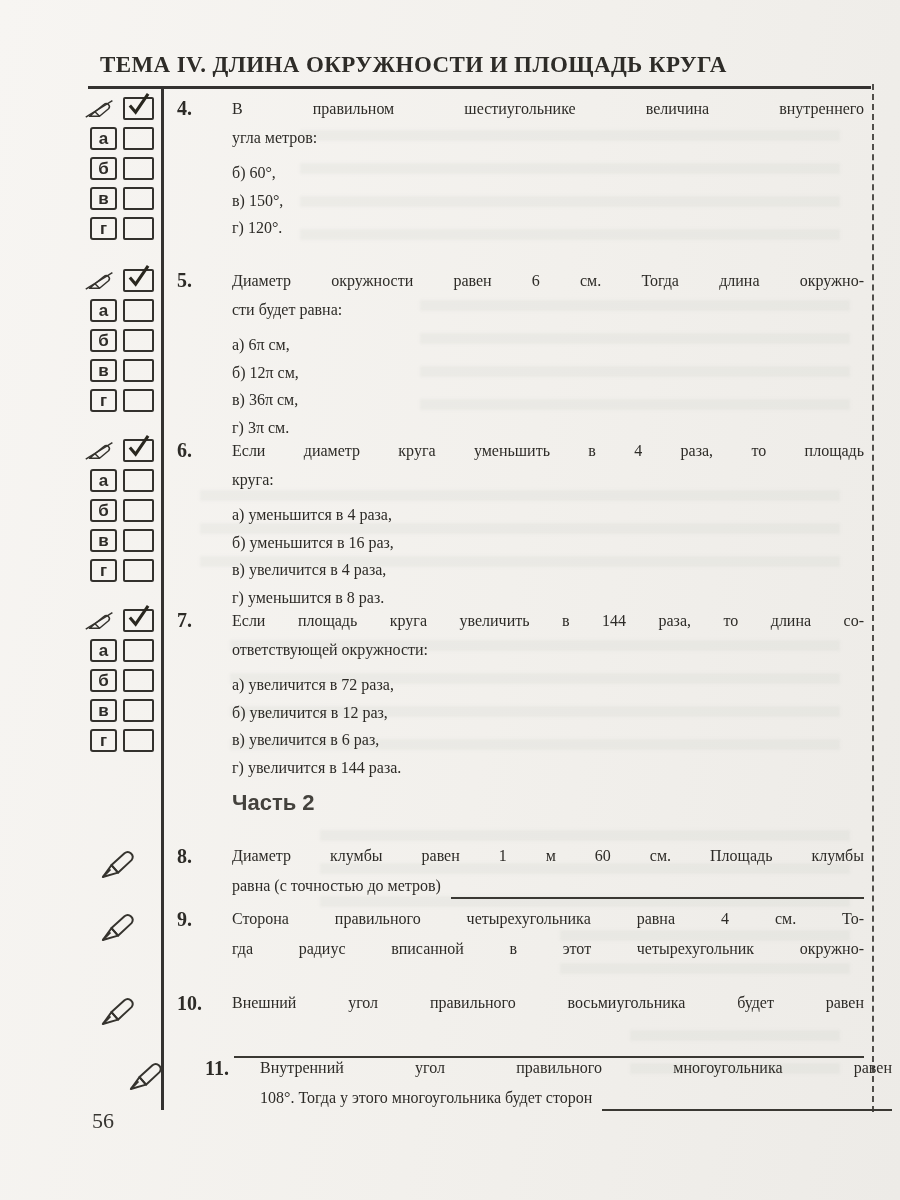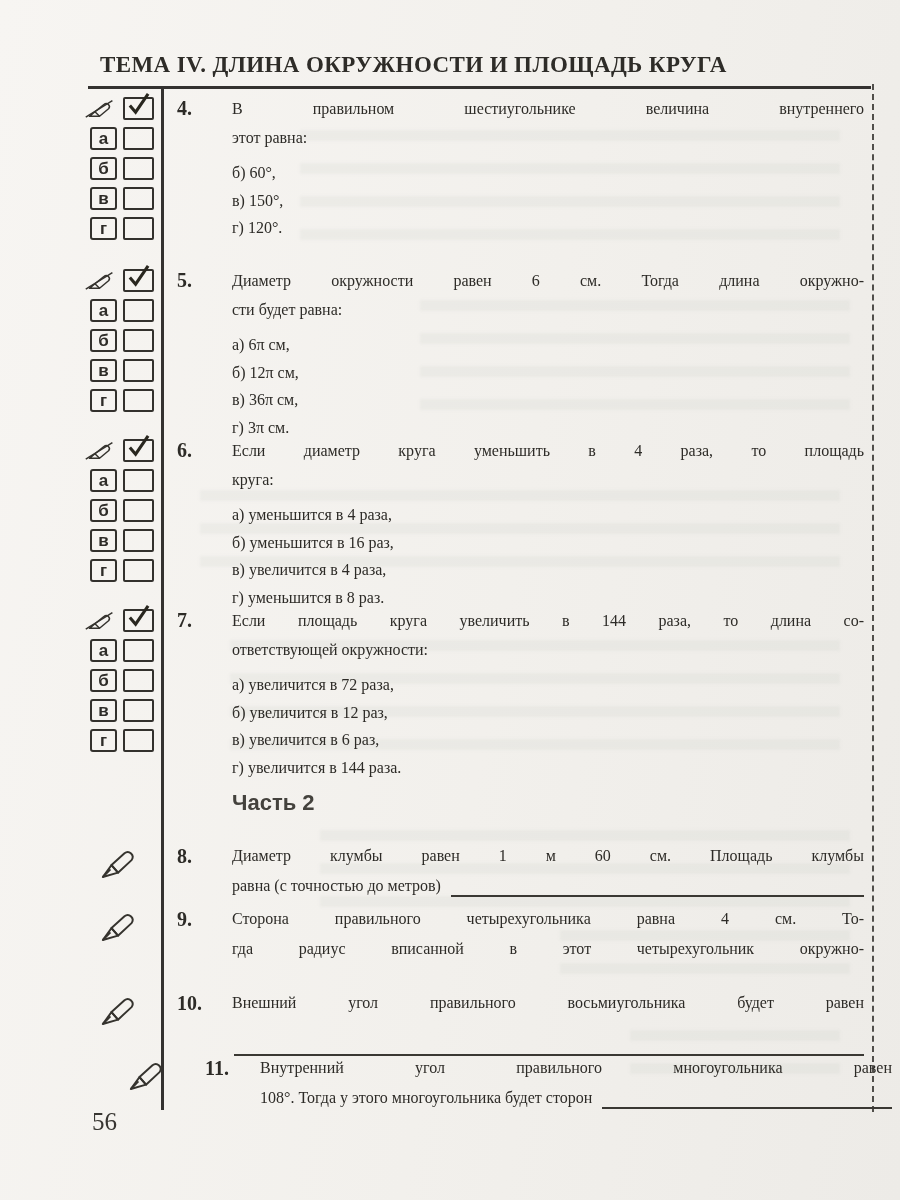--- a/index.html
+++ b/index.html
@@ -24,21 +24,21 @@
   .margin-col { flex:0 0 162px; width:162px; }
   .num {
     flex:0 0 70px; box-sizing:border-box; padding-left:15px;
     font-size:20px; line-height:29px; font-weight:bold;
   }
   .body { flex:1 1 auto; max-width:632px; font-size:16px; line-height:29px; }
   .q.p2 .body, .q.p2 .num { line-height:30px; }
   .line { min-height:29px; }
   .jl { text-align:justify; text-align-last:justify; }
   .opts { margin-top:7px; line-height:27.5px; }
-  .flexline { display:flex; align-items:flex-start; }
+  .flexline { display:flex; align-items:center; }
   .flexline > .txt { white-space:nowrap; }
   .blank { flex:1 1 auto; height:24px; border-bottom:2px solid #3a3833; margin-left:10px; }
   .blank.full { margin-left:2px; }
   .blankline { margin-top:12px; }
 
   
   .cluster { margin-left:90px; margin-top:2px; }
   .crow { display:flex; align-items:center; gap:6px; height:25px; margin-bottom:5px; }
   .lbox {
     width:27px; height:23px; box-sizing:border-box; border:2.5px solid #33312d; border-radius:3px;
@@ -53,21 +53,21 @@
   
   .pen-slot { margin-left:92px; margin-top:0; }
   .bigpen { width:52px; height:46px; }
 
   
   .part2-heading {
     position:absolute; left:232px; top:790px;
     font-family:"Liberation Sans","DejaVu Sans",sans-serif;
     font-size:22px; font-weight:bold; color:#44423d;
   }
-  .page-number { position:absolute; left:92px; top:1108px; font-size:25px; color:#383632; }
+  .page-number { position:absolute; left:92px; top:1108px; font-size:22px; color:#383632; }
 
   
   .smudge {
     position:absolute; opacity:.55; filter:blur(1.6px); pointer-events:none;
     background:repeating-linear-gradient(to bottom, rgba(152,162,152,.17) 0 11px, transparent 11px 33px);
   }
 </style>
 </head>
 <body>
 
@@ -119,21 +119,21 @@
     </div>
     <div class="crow">
       <span class="lbox">г</span>
       <span class="cbox"></span>
     </div>
   </div>
 </span></div>
     <div class="num">4.</div>
     <div class="body">
       <div class="line jl">В правильном шестиугольнике величина внутреннего</div>
-      <div class="line">этот равна:</div>
+      <div class="line">угла метров:</div>
       <div class="opts">
         <div class="opt">б) 60°,</div>
         <div class="opt">в) 150°,</div>
         <div class="opt">г) 120°.</div>
       </div>
     </div>
   </section>
 
   <section class="q p1" style="top:266px;">
     <div class="margin-col"><span class="cluster-slot">

